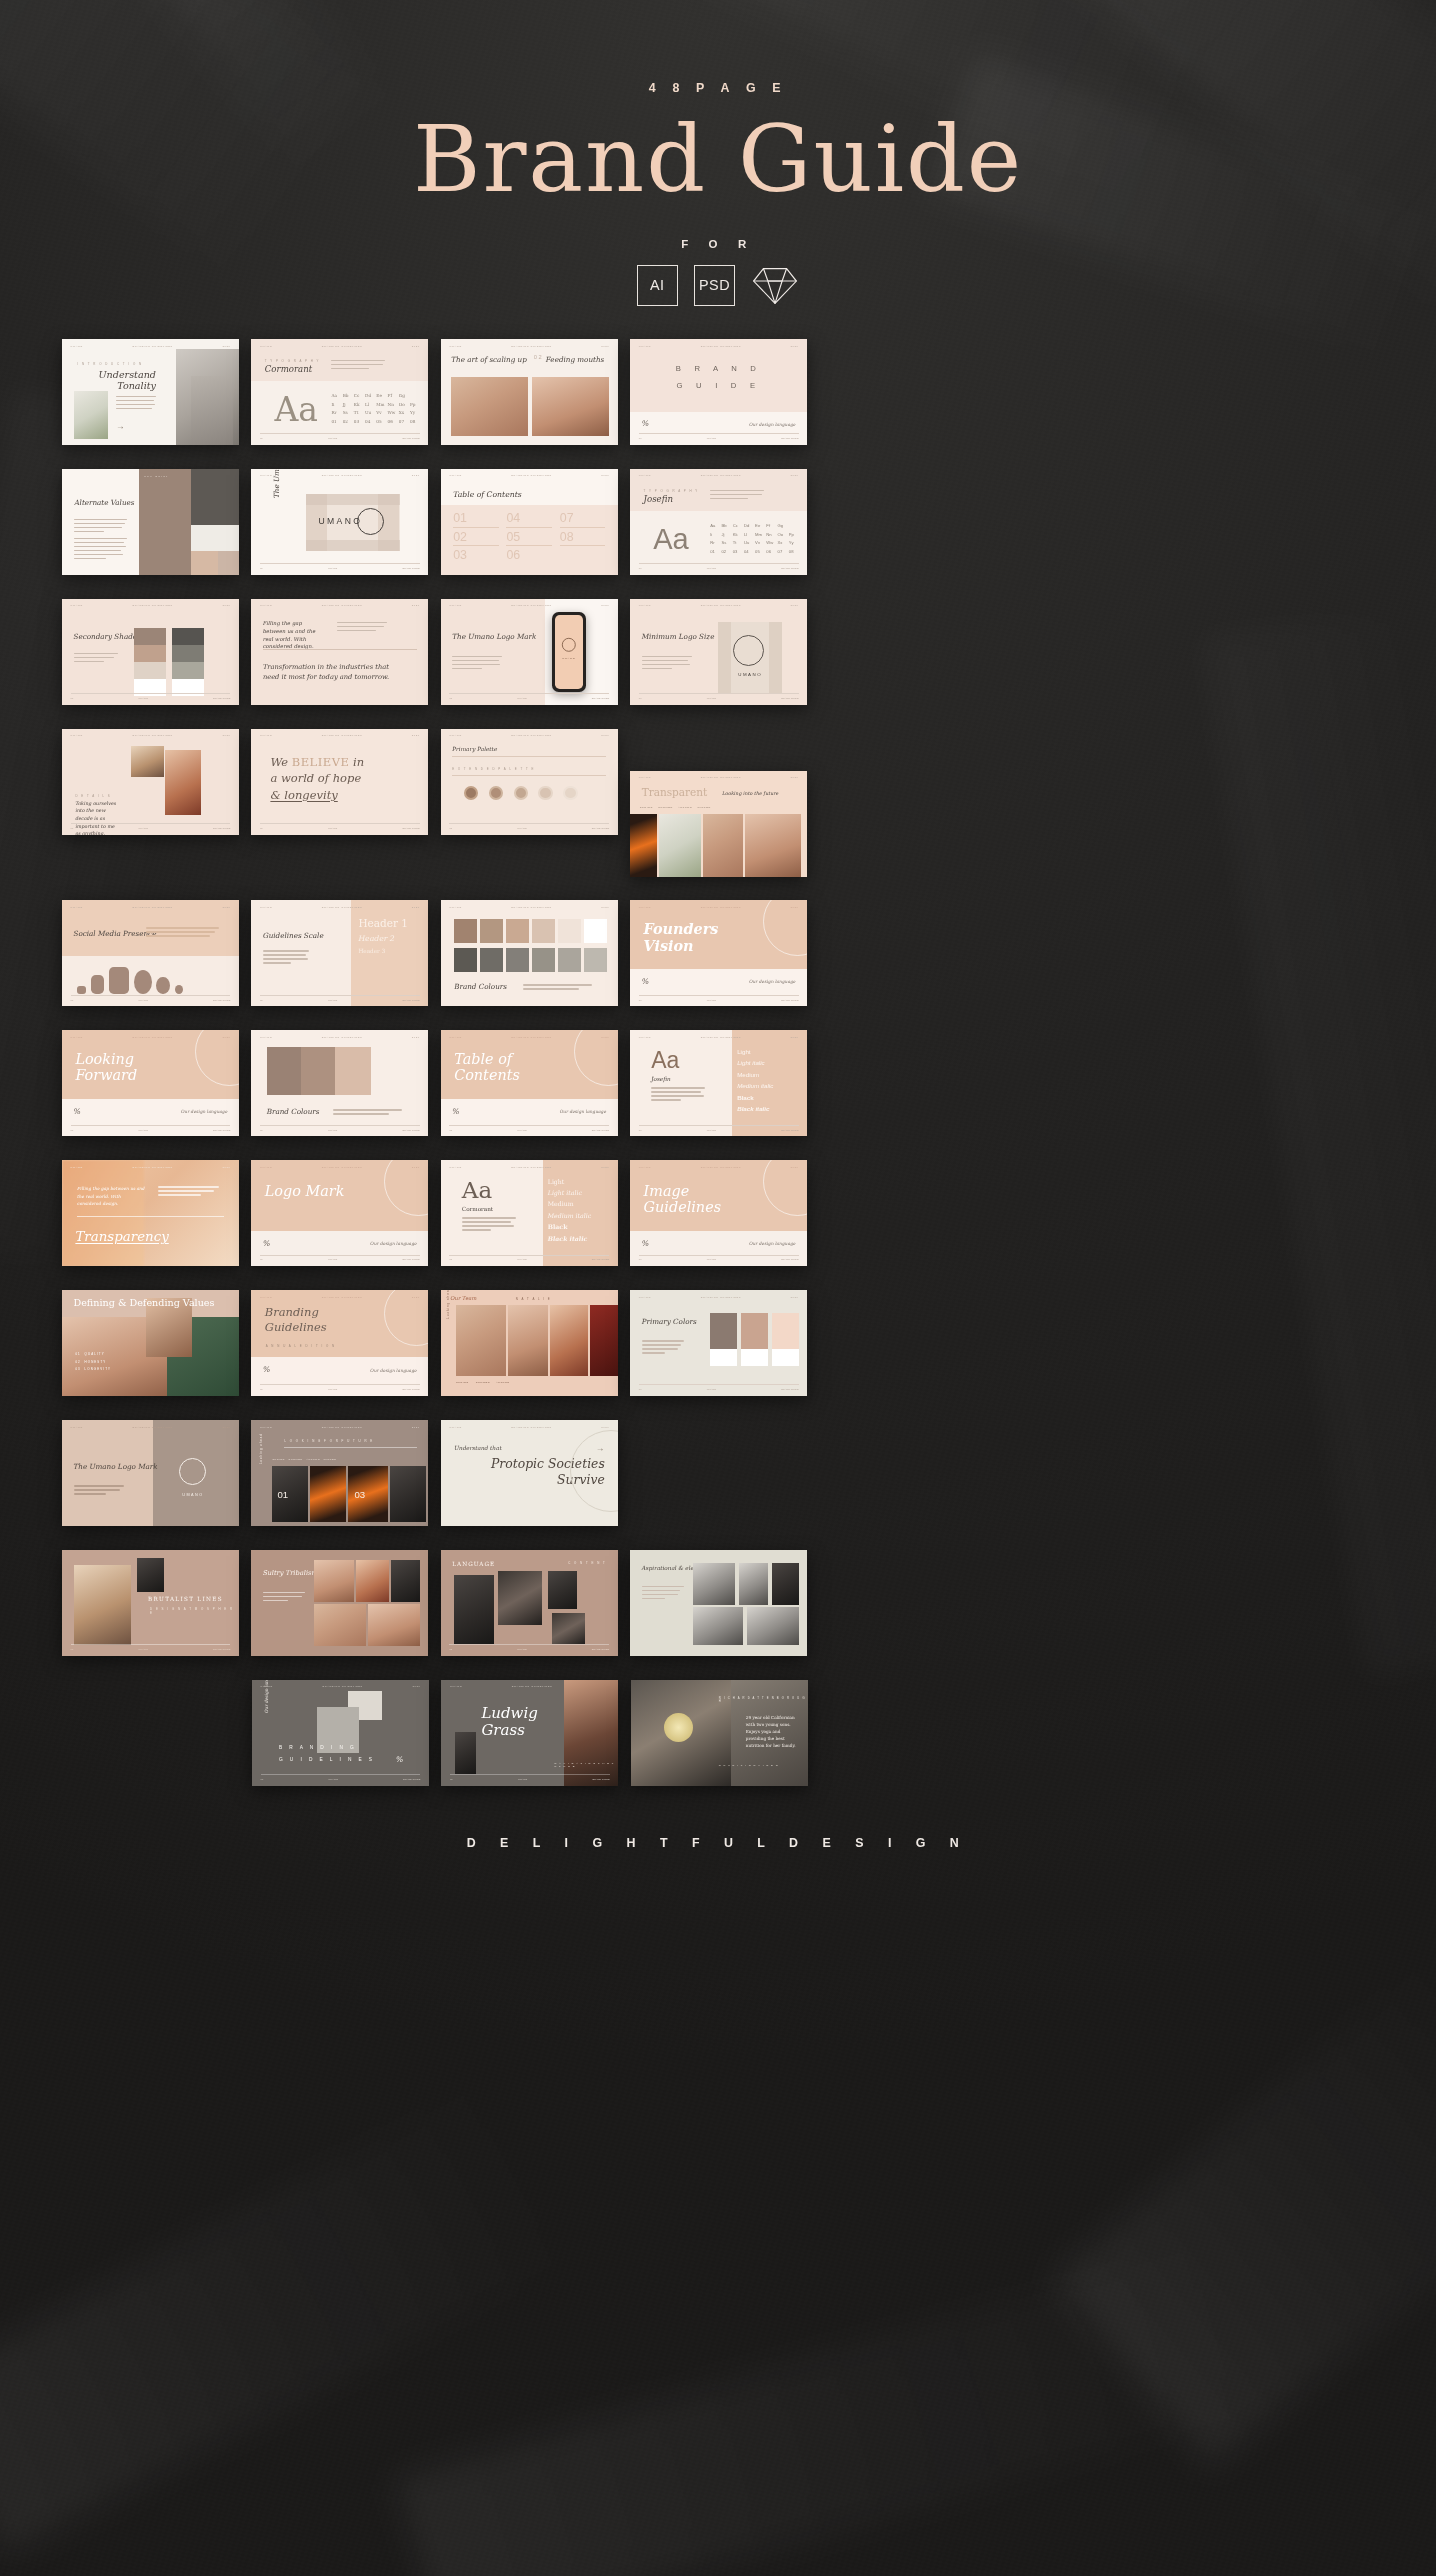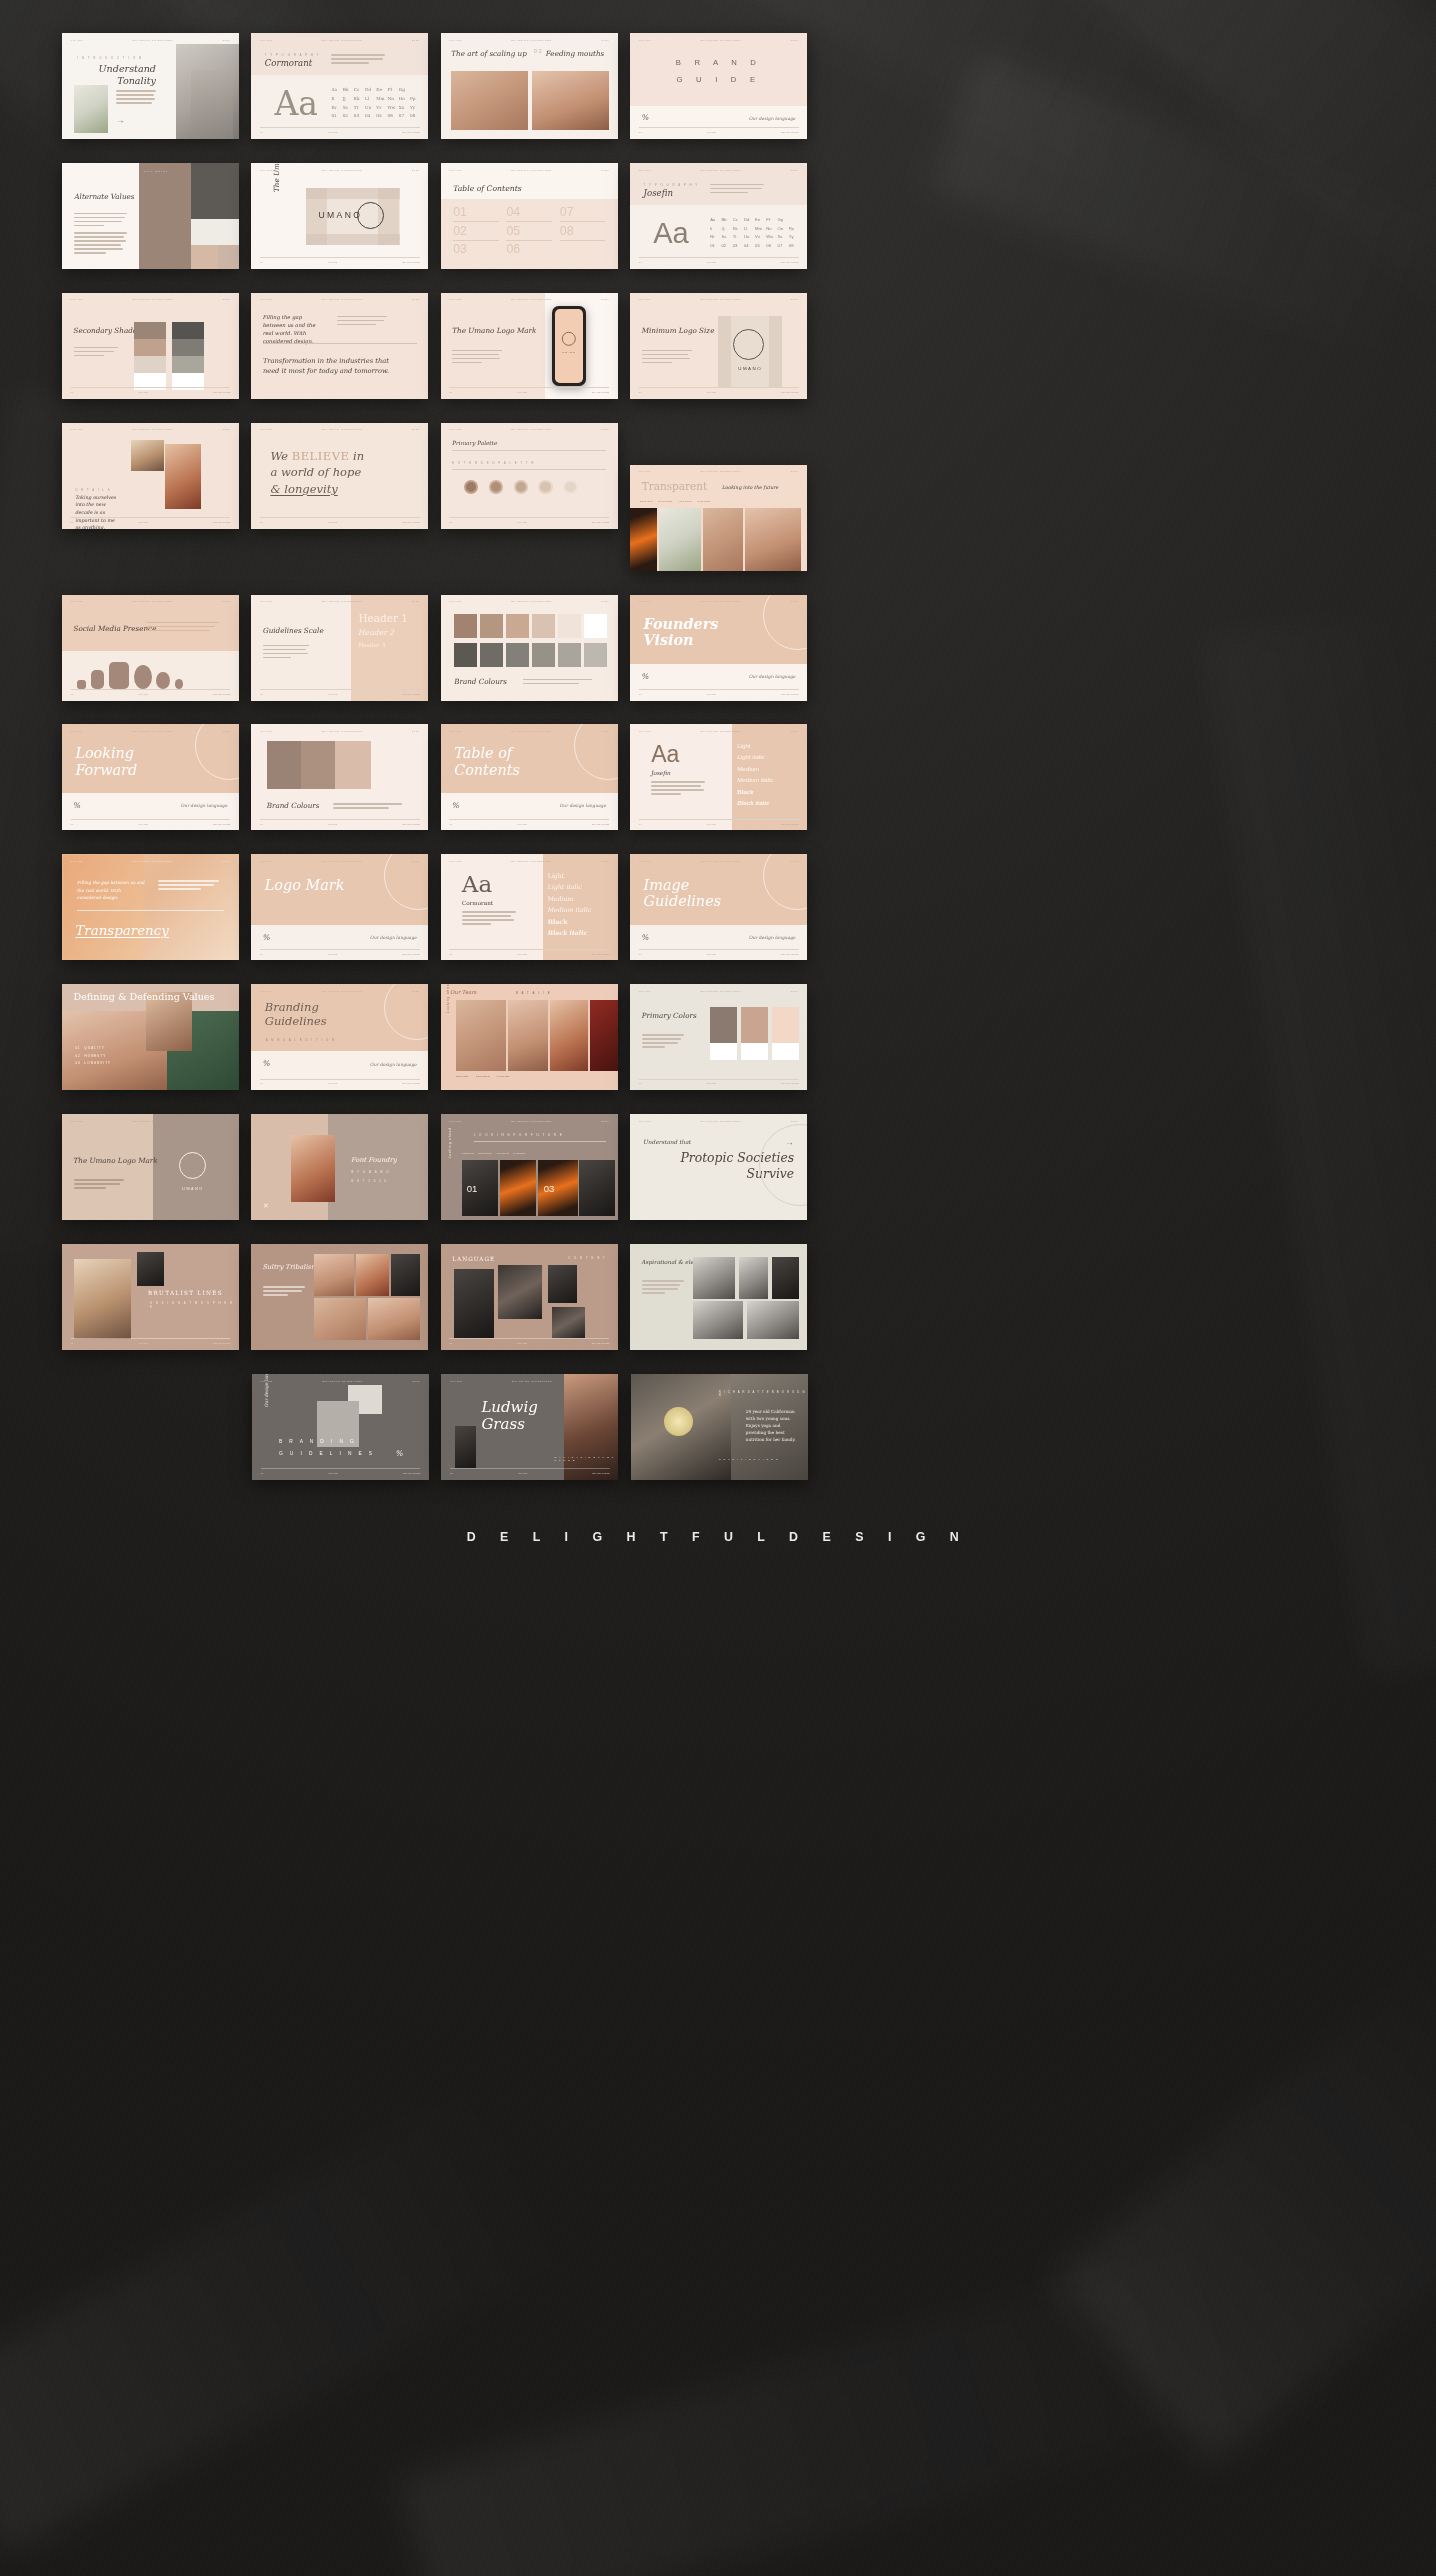--- a/index.html
+++ b/index.html
@@ -99,20 +99,38 @@
     <div class="leaf lf6"></div>
   <div class="leaf lf7"></div>
     <div class="leaf lf8"></div>
     <div class="leaf lf9"></div>
   <div class="leaf lf10"></div>
 </div>
 <div id="grain"></div>
 
 <div id="page">
 
+  <div class="hdr">
+    <div class="eyebrow">4 8  P A G E</div>
+    <div class="bigtitle">Brand Guide</div>
+    <div class="forlbl">F O R</div>
+    <div class="badges">
+      <div class="badge">AI</div>
+      <div class="badge">PSD</div>
+      <svg class="sketch" viewBox="0 0 52 46">
+        <g fill="none" stroke="#efeae6" stroke-width="1.3">
+          <path d="M13 4 H39 L50 18 L26 43 L2 18 Z"></path>
+          <path d="M2 18 H50"></path>
+            <path d="M13 4 L18 18 L26 43"></path>
+            <path d="M39 4 L34 18 L26 43"></path>
+          <path d="M18 18 H34"></path>
+        </g>
+      </svg>
+    </div>
+  </div>
 
   <div class="grid" style="margin-top:33px;">
 
   <div class="gridrow">
 
     <div class="cell" style="background:#f7f3ee;">
       <div class="mini-h">
             <span>UMANO</span>
             <span>BRANDING GUIDELINES</span>
             <span>2020</span>
@@ -901,28 +919,20 @@
       <div class="ttl-sm" style="position:absolute;left:11.5px;top:42px;color:#4e453e;">The Umano Logo Mark</div>
       <div style="position:absolute;left:11.5px;top:65px;width:50px;">
         <div class="bl" style="width:100%;background:#b79f8e"></div>
             <div class="bl" style="width:92%;background:#b79f8e"></div>
             <div class="bl" style="width:65%;background:#b79f8e"></div>
       </div>
       <div class="circ" style="position:absolute;left:117px;top:38px;width:27px;height:27px;border:0.7px solid #f6efe9;"></div>
       <div style="position:absolute;left:105px;top:73px;width:52px;text-align:center;font-size:3.8px;letter-spacing:1.5px;color:#f6efe9;">UMANO</div>
     </div>
 
-    <div class="cell" style="background:#d7bdaa;">
-      <div style="position:absolute;right:0;top:0;width:100px;height:106px;background:#b3a094;"></div>
-      <div class="p-red" style="position:absolute;left:40px;top:21px;width:44px;height:67px;"></div>
-      <div class="ttl-sm" style="position:absolute;left:100px;top:42px;font-size:6.7px;color:#fdf6f0;">Font Foundry</div>
-      <div class="lbl" style="position:absolute;left:100px;top:56px;color:#f0e5dc;">B Y  U M A N O</div>
-      <div class="lbl" style="position:absolute;left:100px;top:65px;color:#f0e5dc;">E S T  2 0 2 0</div>
-      <div style="position:absolute;left:11.5px;top:88px;font-size:6.7px;color:#fdf6f0;">✕</div>
-    </div>
 
     <div class="cell" style="background:#9f8d83;">
       <div class="mini-h" style="color:#ded3cb;">
             <span>UMANO</span>
             <span>BRANDING GUIDELINES</span>
             <span>2020</span>
           </div>
       <div style="position:absolute;left:33px;top:19px;font-size:2.9px;letter-spacing:1.5px;color:#f1e7df;">L O O K I N G   F O R   F U T U R E</div>
       <div style="position:absolute;left:33px;top:27px;right:11.5px;height:0.5px;background:rgba(255,255,255,.45);"></div>
       <div style="position:absolute;left:7.7px;top:44px;font-size:2.9px;letter-spacing:0.9px;color:#f1e7df;transform:rotate(-90deg);transform-origin:left top;white-space:nowrap;">Looking ahead</div>

